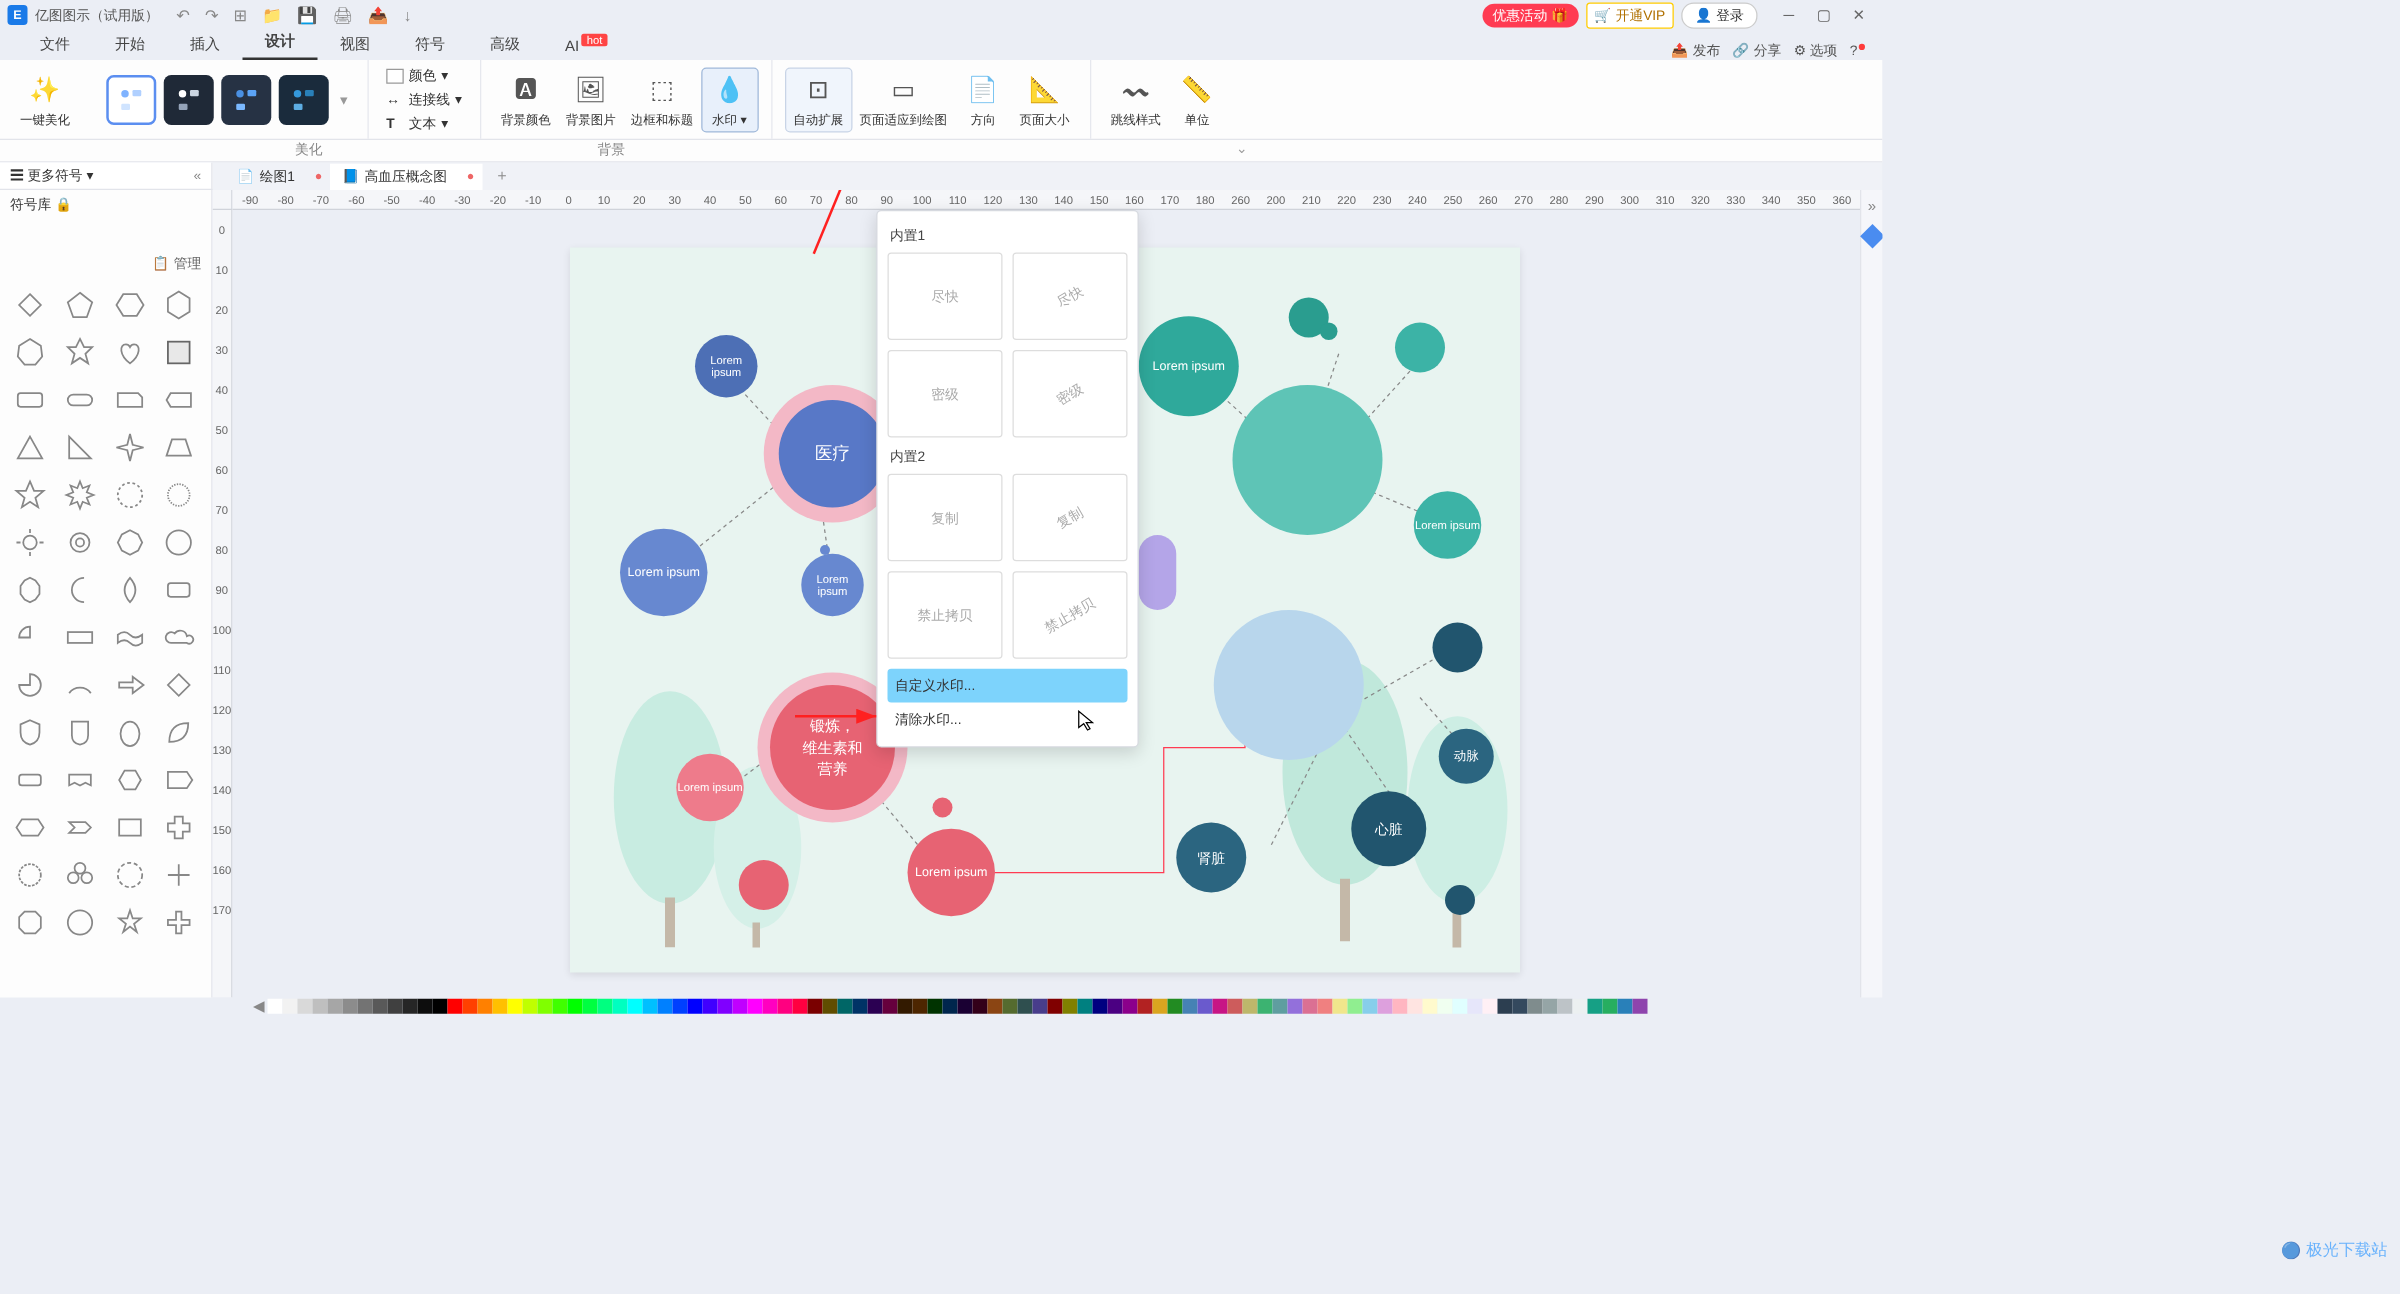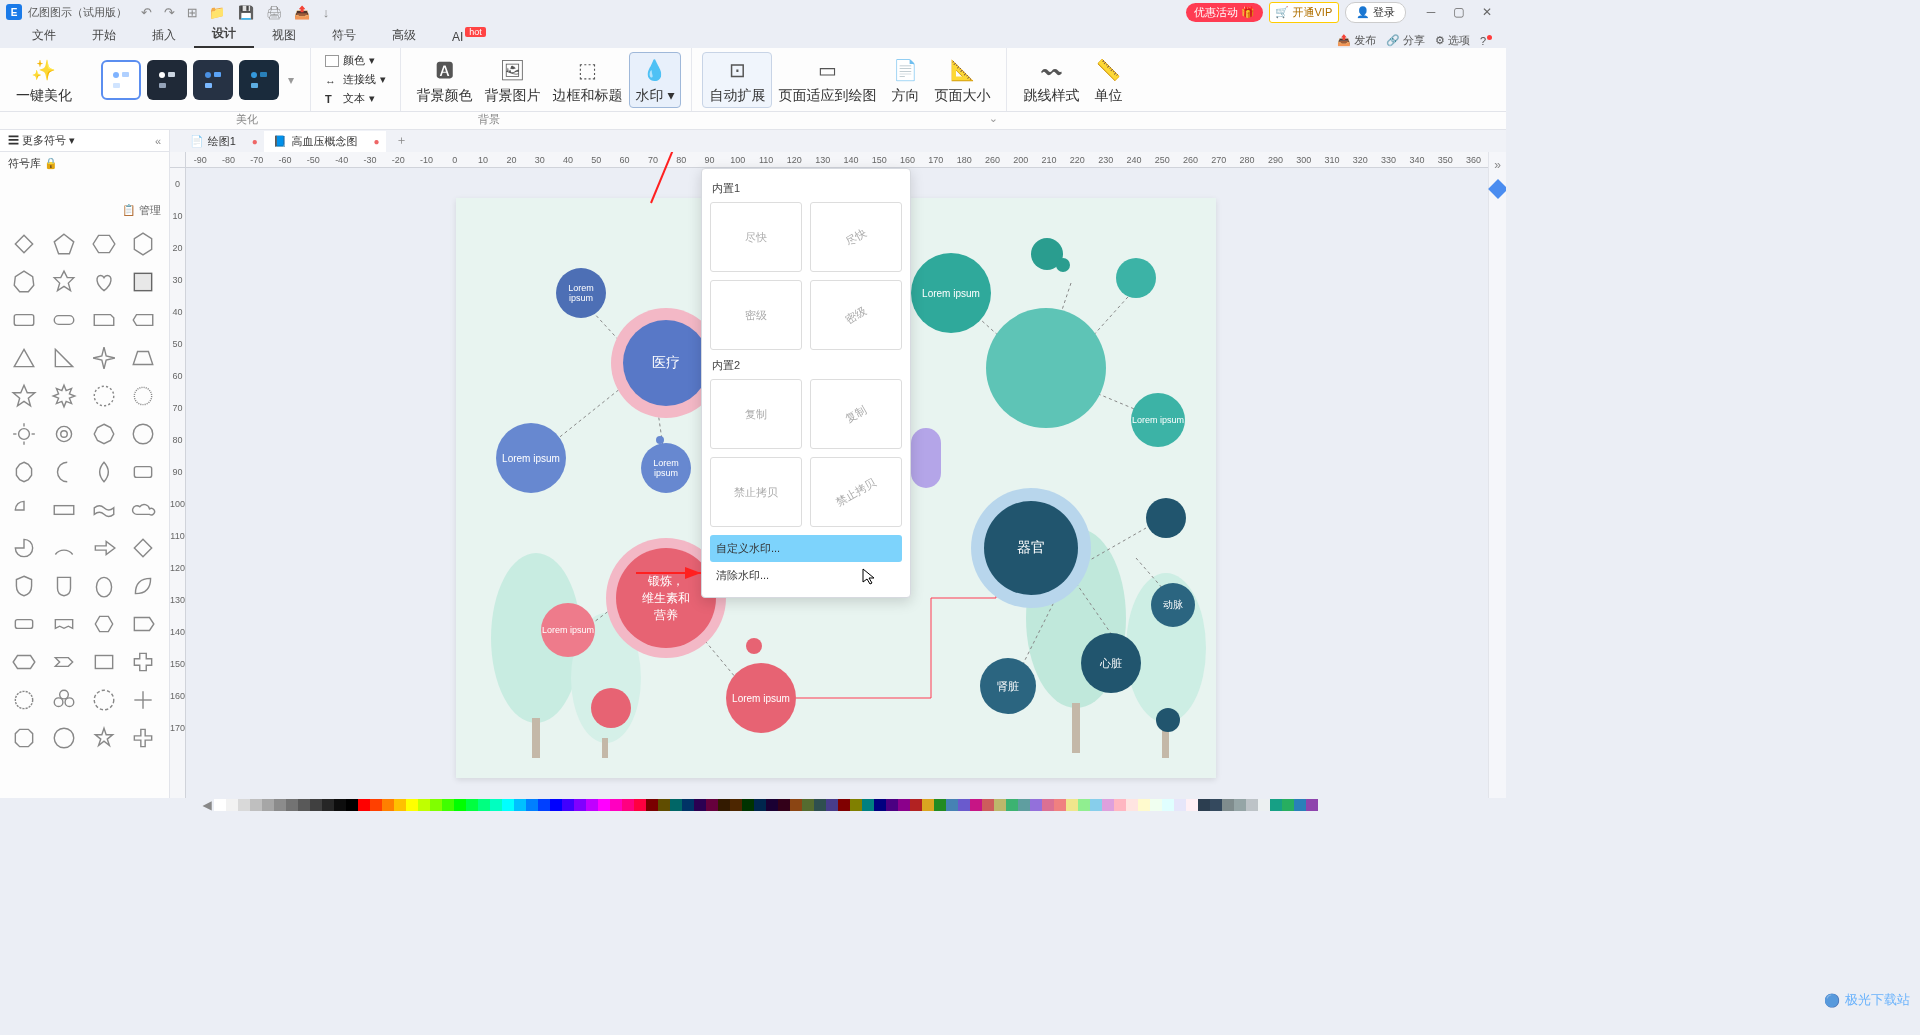--- a/index.html
+++ b/index.html
@@ -25,21 +25,21 @@
 .hot-badge { background: #ff4444; color: #fff; font-size: 9px; padding: 0 4px; border-radius: 2px; margin-left: 2px; position: relative; top: -6px; }
 .menubar-right { margin-left: auto; display: flex; gap: 10px; align-items: center; font-size: 11px; color: #555; }
 .menubar-right span { cursor: pointer; }
 .red-dot { width: 5px; height: 5px; background: #ff3b3b; border-radius: 50%; display: inline-block; margin-left: 1px; vertical-align: top; }
 
 
 .ribbon { height: 64px; background: #fdfdfd; display: flex; align-items: stretch; border-bottom: 1px solid #e2e4ea; }
 .rib-group { display: flex; align-items: center; border-right: 1px solid #e6e8ee; padding: 0 10px; position: relative; }
 .rib-btn-lg { display: flex; flex-direction: column; align-items: center; gap: 2px; cursor: pointer; padding: 2px 6px; min-width: 46px; }
 .rib-btn-lg .ic { width: 30px; height: 30px; display: flex; align-items: center; justify-content: center; font-size: 20px; color: #555; }
-.rib-btn-lg .lb { font-size: 14px; color: #333; white-space: nowrap; }
+.rib-btn-lg .lb { font-size: 10px; color: #333; white-space: nowrap; }
 .rib-btn-lg.active { border: 1px solid #9fb8d9; background: #e8f0fb; border-radius: 4px; }
 .mini-row { display: flex; flex-direction: column; gap: 2px; justify-content: center; }
 .mini-item { display: flex; align-items: center; gap: 4px; font-size: 11px; cursor: pointer; padding: 1px 4px; }
 .mini-item .sw { width: 14px; height: 12px; border: 1px solid #999; display: inline-block; }
 .theme-card { width: 40px; height: 40px; background: #1f2733; border-radius: 6px; display: flex; align-items: center; justify-content: center; margin: 0 3px; cursor: pointer; }
 .theme-card svg { width: 24px; height: 24px; }
 .theme-card.light { background: #fff; border: 1px solid #ddd; }
 .theme-card.light.sel { border: 2px solid #5b8ef0; }
 
 
@@ -686,25 +686,24 @@
         <div class="bub" style="left:675px;top:195px;width:54px;height:54px;background:#3cb3a6;font-size:9px">Lorem ipsum</div>
         <div class="bub" style="left:150px;top:340px;width:120px;height:120px;background:#f3b8c6"></div>
         <div class="bub" style="left:160px;top:350px;width:100px;height:100px;background:#e76373;font-size:12px;white-space:pre-line">锻炼，
 维生素和
 营养</div>
         <div class="bub" style="left:85px;top:405px;width:54px;height:54px;background:#ee7b8b;font-size:9px">Lorem ipsum</div>
         <div class="bub" style="left:270px;top:465px;width:70px;height:70px;background:#e76373;font-size:10px">Lorem ipsum</div>
         <div class="bub" style="left:135px;top:490px;width:40px;height:40px;background:#e76373"></div>
         <div class="bub" style="left:290px;top:440px;width:16px;height:16px;background:#e76373"></div>
         <div class="bub" style="left:515px;top:290px;width:120px;height:120px;background:#b8d6ec"></div>
-        <div class="bub" style="left:528px;top:303px;width:94px;height:94px;background:#21556e;font-size:14px">器官</div>
         <div class="bub" style="left:690px;top:300px;width:40px;height:40px;background:#21556e"></div>
         <div class="bub" style="left:695px;top:385px;width:44px;height:44px;background:#2b6580;font-size:10px">动脉</div>
         <div class="bub" style="left:625px;top:435px;width:60px;height:60px;background:#21556e;font-size:11px">心脏</div>
-        <div class="bub" style="left:524px;top:460px;width:56px;height:56px;background:#2b6580;font-size:11px">肾脏</div>
+        <div class="bub" style="left:485px;top:460px;width:56px;height:56px;background:#2b6580;font-size:11px">肾脏</div>
         <div class="bub" style="left:700px;top:510px;width:24px;height:24px;background:#21556e"></div>
         <div class="bub" style="left:455px;top:230px;width:30px;height:60px;border-radius:30px;background:#b4a5e8"></div>
       </div>
 
       <div class="wm-popup">
         <div class="wm-sec-label">内置1</div>
         <div class="wm-grid">
           <div class="wm-cell">尽快</div>
           <div class="wm-cell">
               <span class="rot-text">尽快</span>

